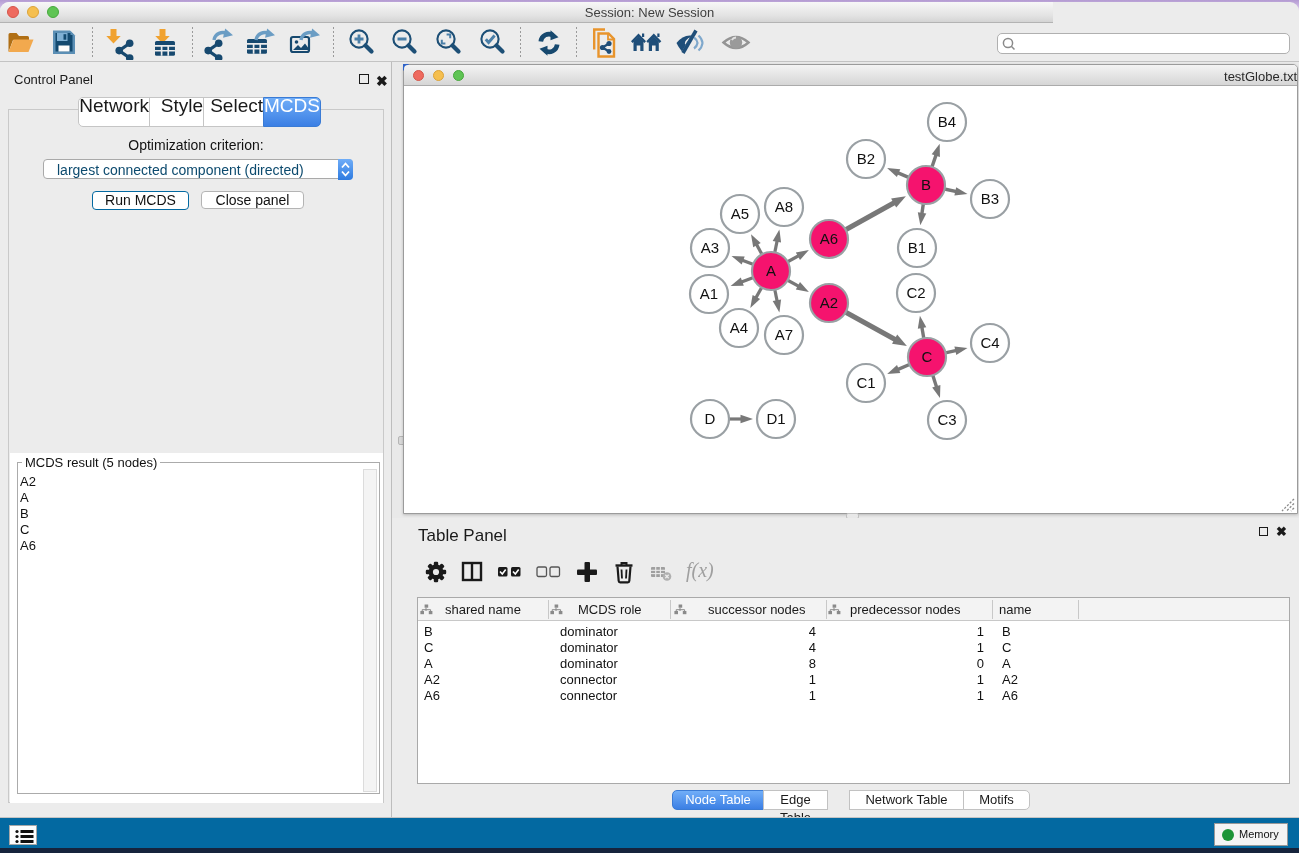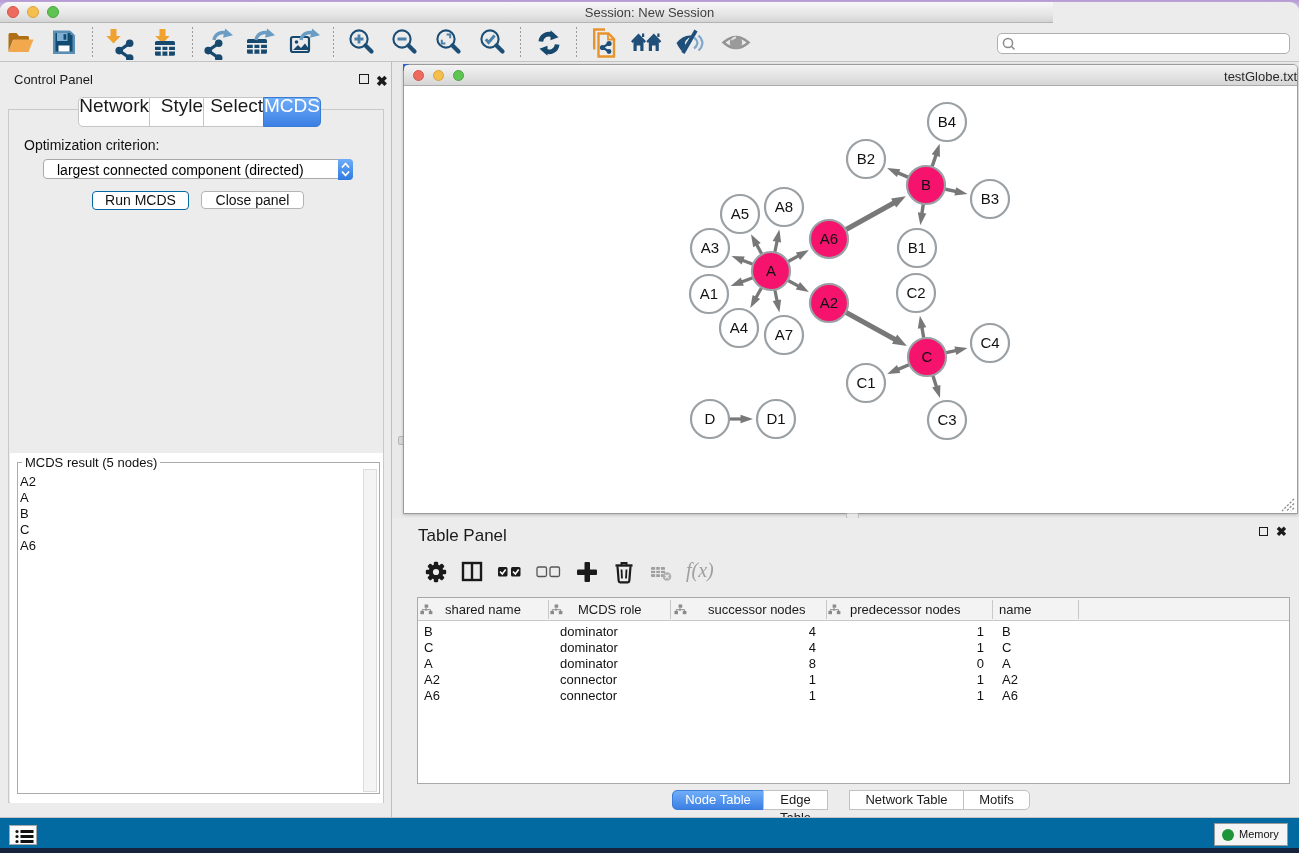--- a/index.html
+++ b/index.html
@@ -224,23 +224,23 @@
   <div class="abs" id="main">
     <div class="abs" id="leftpanel">
       <div class="abs" id="cp-title">Control Panel</div>
       <div class="abs winbtn" style="left:359px;top:12px;width:10px;height:10px;border:1.5px solid #1a1a1a"></div>
       <div class="abs winbtn" style="left:376px;font-weight:bold;font-size:14px">✖</div>
       <div class="abs seg" style="left:78px;top:35px;width:72px;border-radius:5px 0 0 5px">Network</div>
       <div class="abs seg" style="left:149px;top:35px;width:55px">Style</div>
       <div class="abs seg" style="left:203px;top:35px;width:61px">Select</div>
       <div class="abs seg segsel" style="left:263px;top:35px;width:58px;border-radius:0 5px 5px 0">MCDS</div>
       <div class="abs" id="cp-content"></div>
-      <div class="abs" style="left:24px;top:75px;width:392px;font-size:14px;color:#111">Optimization criterion:</div>
+      <div class="abs" style="left:0;top:75px;width:392px;text-align:center;font-size:14px;color:#111">Optimization criterion:</div>
       <div class="abs" style="left:43px;top:97px;width:310px;height:20px;background:#fff;border:1px solid #a9a9a9;border-radius:4px">
-        <div class="abs" style="left:13px;top:2px;font-size:14px;color:#000000">largest connected component (directed)</div>
+        <div class="abs" style="left:13px;top:2px;font-size:14px;color:#0c4a6e">largest connected component (directed)</div>
         <div class="abs" style="right:-1px;top:-1px;width:15px;height:21px;background:linear-gradient(#6fadf8,#2e7be0);border-radius:0 4px 4px 0">
           <svg width="15" height="21">
               <path d="M4 8.5 L7.5 4.5 L11 8.5" fill="none" stroke="#fff" stroke-width="1.8"></path>
               <path d="M4 12.5 L7.5 16.5 L11 12.5" fill="none" stroke="#fff" stroke-width="1.8"></path>
             </svg>
         </div>
       </div>
       <div class="abs" style="left:92px;top:129px;width:97px;height:19px;background:#fff;border:1px solid #0369a1;border-radius:4px;text-align:center;font-size:14px;color:#111;line-height:16px">Run MCDS</div>
       <div class="abs" style="left:201px;top:129px;width:103px;height:18px;background:#fff;border:1px solid #b4b4b4;border-radius:4px;text-align:center;font-size:14px;color:#111;line-height:16px">Close panel</div>
       <div class="abs" id="cp-white"></div>

